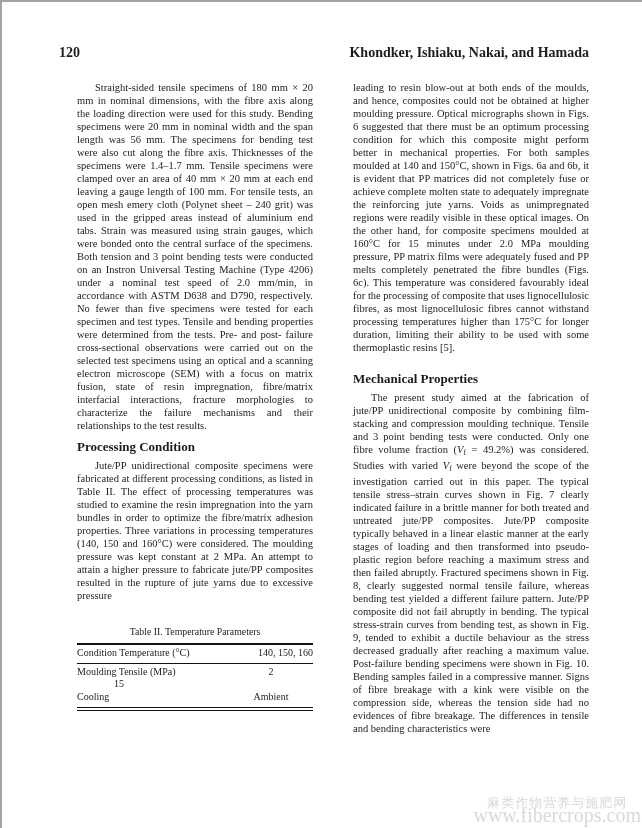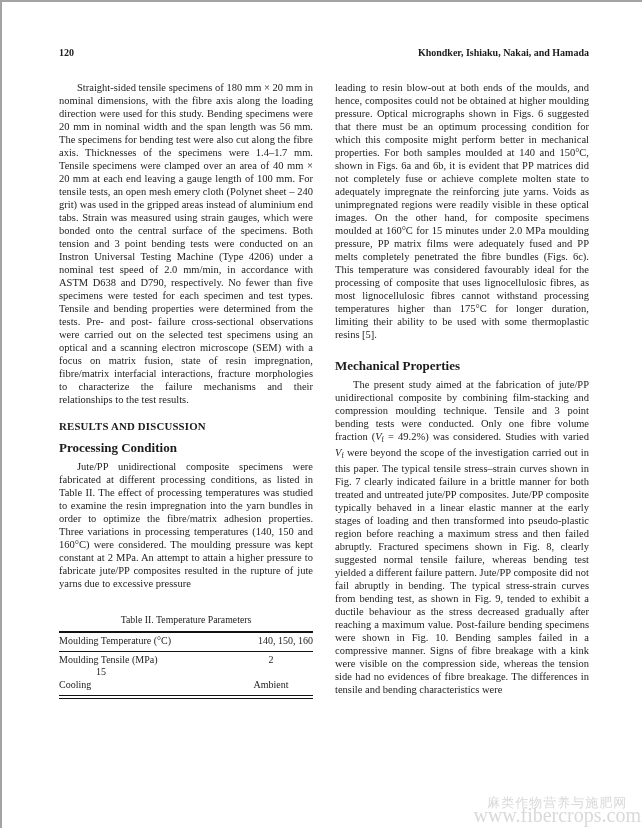--- a/index.html
+++ b/index.html
@@ -17,34 +17,35 @@
   }
   .content {
     position: absolute;
     left: 57px;
     top: 44px;
     width: 530px;
   }
   .runhead {
     display: flex;
     justify-content: space-between;
-    font-size: 10px;
+    font-size: 14px;
     font-weight: bold;
     line-height: 14px;
   }
   .columns {
     display: flex;
     gap: 22px;
     margin-top: 21px;
   }
   .col {
     width: 254px;
     font-size: 10.5px;
     line-height: 13px;
     text-align: justify;
+    margin-left: 18px;
   }
   p.body-par { text-align: justify; }
   p.indent { text-indent: 18px; }
   h2.sect {
     font-size: 10.8px;
     font-weight: bold;
     margin-top: 14px;
     letter-spacing: 0.2px;
     text-align: left;
   }
@@ -104,33 +105,32 @@
 
     <div class="runhead">
       <span>120</span>
       <span>Khondker, Ishiaku, Nakai, and Hamada</span>
     </div>
 
     <div class="columns">
 
       <div class="col">
         <p class="body-par indent">Straight-sided tensile specimens of 180 mm × 20 mm in nominal dimensions, with the fibre axis along the loading direction were used for this study. Bending specimens were 20 mm in nominal width and the span length was 56 mm. The specimens for bending test were also cut along the fibre axis. Thicknesses of the specimens were 1.4–1.7 mm. Tensile specimens were clamped over an area of 40 mm × 20 mm at each end leaving a gauge length of 100 mm. For tensile tests, an open mesh emery cloth (Polynet sheet – 240 grit) was used in the gripped areas instead of aluminium end tabs. Strain was measured using strain gauges, which were bonded onto the central surface of the specimens. Both tension and 3 point bending tests were conducted on an Instron Universal Testing Machine (Type 4206) under a nominal test speed of 2.0 mm/min, in accordance with ASTM D638 and D790, respectively. No fewer than five specimens were tested for each specimen and test types. Tensile and bending properties were determined from the tests. Pre- and post- failure cross-sectional observations were carried out on the selected test specimens using an optical and a scanning electron microscope (SEM) with a focus on matrix fusion, state of resin impregnation, fibre/matrix interfacial interactions, fracture morphologies to characterize the failure mechanisms and their relationships to the test results.</p>
-        <h2 class="sect">RESULTS AND DISCUSSION</h2>
         <h3 class="subsect">Processing Condition</h3>
         <p class="body-par indent par-after-head">Jute/PP unidirectional composite specimens were fabricated at different processing conditions, as listed in Table II. The effect of processing temperatures was studied to examine the resin impregnation into the yarn bundles in order to optimize the fibre/matrix adhesion properties. Three variations in processing temperatures (140, 150 and 160°C) were considered. The moulding pressure was kept constant at 2 MPa. An attempt to attain a higher pressure to fabricate jute/PP composites resulted in the rupture of jute yarns due to excessive pressure</p>
 
         <div class="table-block">
           <div class="table-caption">
             <span class="cap-label">Table II.</span>
             <span>Temperature Parameters</span>
           </div>
           <div class="ptable">
             <div class="rule-heavy"></div>
             <div class="ptable-row first">
-              <span class="cell-label">Moulding Temperature (°C)</span>
+              <span class="cell-label">Condition Temperature (°C)</span>
               <span class="cell-value">140, 150, 160</span>
             </div>
             <div class="rule-light"></div>
             <div class="ptable-body">
               <div class="ptable-row">
                 <span class="cell-label">Moulding Tensile (MPa)</span>
                 <span class="cell-value">2</span>
               </div>
               <div class="ptable-row">
                 <span class="cell-value">15</span>

